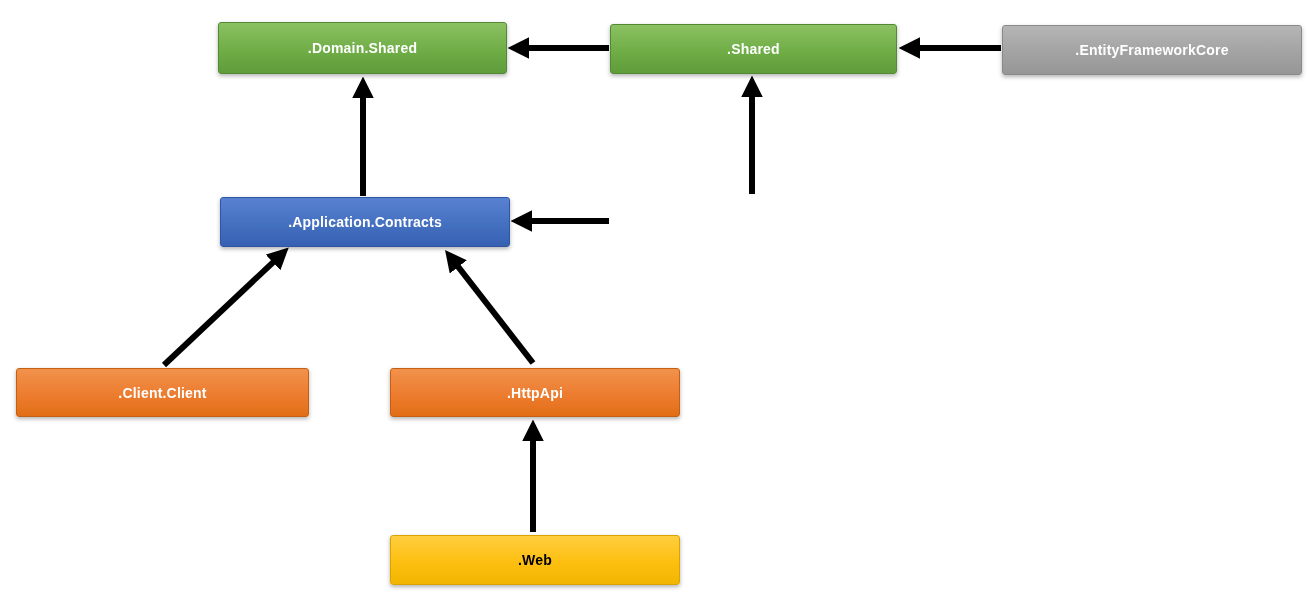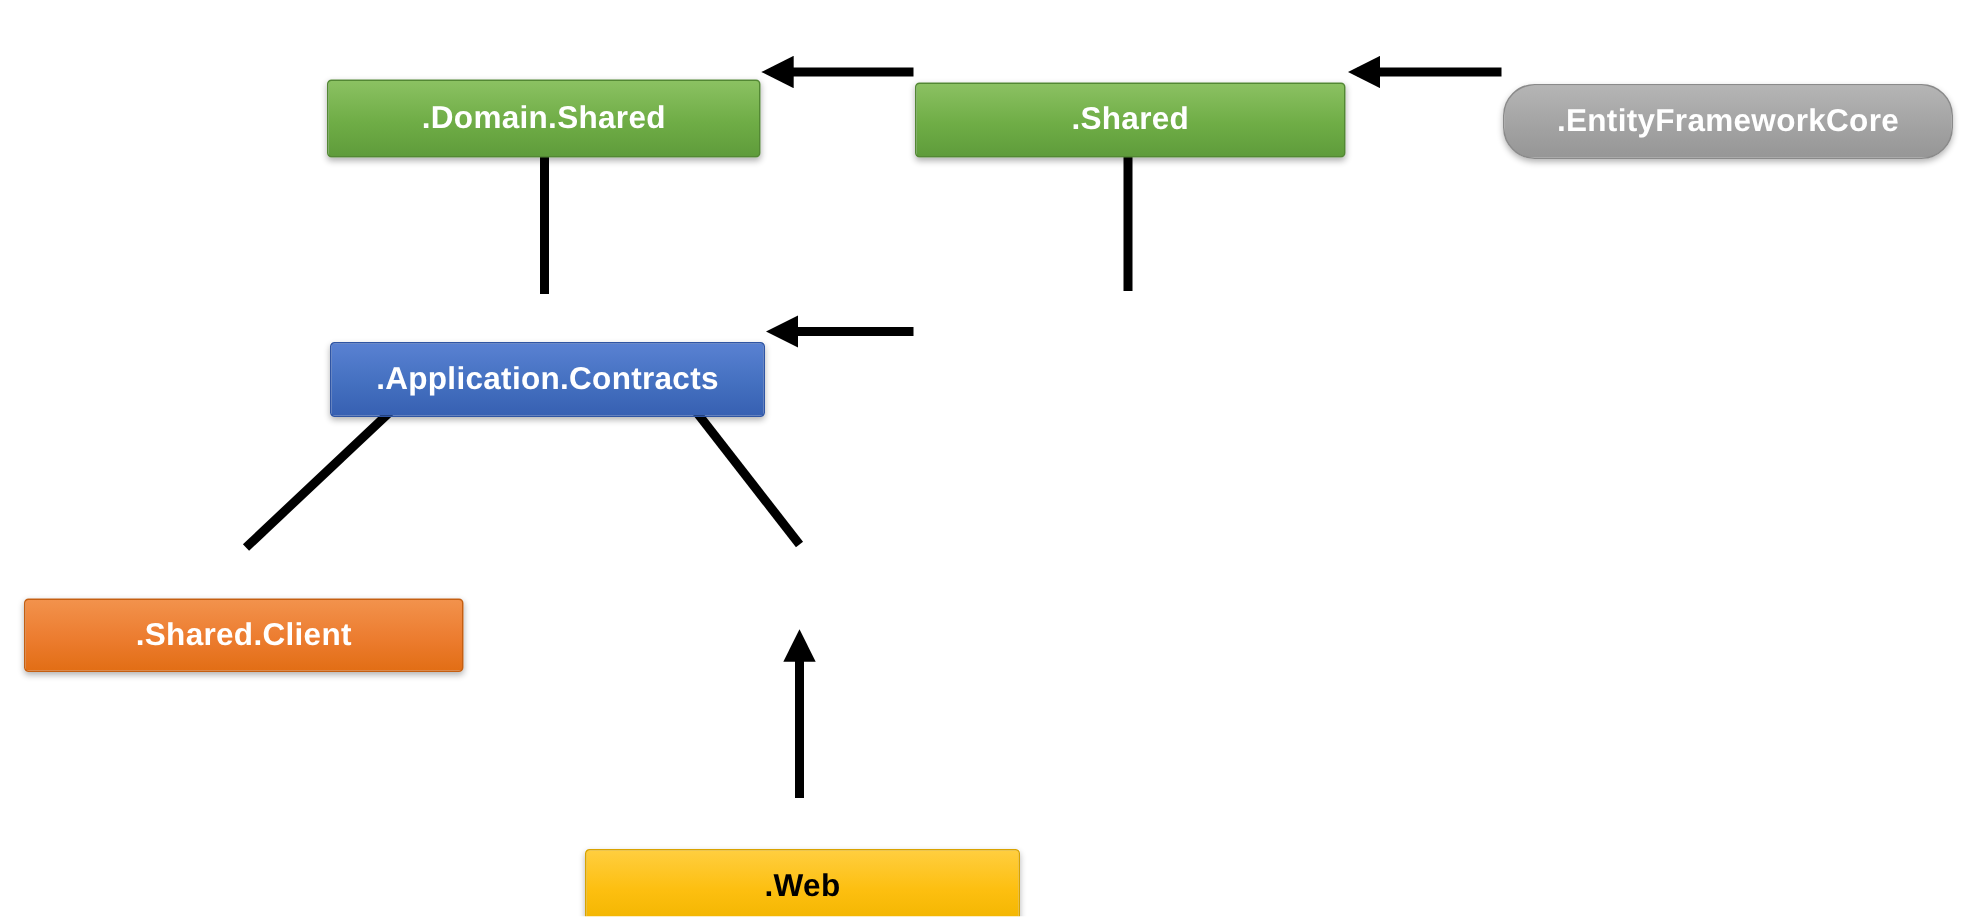--- a/index.html
+++ b/index.html
@@ -6,27 +6,26 @@
   .canvas{
     position:relative;
     width:1308px;height:611px;
     background:#ffffff;
     overflow:hidden;
     font-family:"Liberation Sans", sans-serif;
   }
   .node{
     position:absolute;
     display:flex;align-items:center;justify-content:center;
-    font-weight:700;font-size:21px;
+    font-weight:700;font-size:14px;
     color:#ffffff;
     border-radius:3px;
     box-shadow:0 2px 4px rgba(0,0,0,0.30);
     letter-spacing:0.2px;
     user-select:none;
-    margin-top:31px;
   }
   .green{
     background:linear-gradient(180deg,#8bc162 0%,#6fad46 55%,#5f9c3b 100%);
     border:1px solid #538834;
   }
   .gray{
     background:linear-gradient(180deg,#b5b5b5 0%,#a3a3a3 55%,#969696 100%);
     border:1px solid #8a8a8a;
   }
   .blue{
@@ -38,21 +37,21 @@
     border:1px solid #c55f11;
   }
   .yellow{
     background:linear-gradient(180deg,#ffce3f 0%,#fdbf10 55%,#f2b500 100%);
     border:1px solid #d9a300;
     color:#000000;
   }
   
   #n-domain-shared{left:218px;top:22px;width:287px;height:50px;}
   #n-domain{left:610px;top:24px;width:285px;height:48px;}
-  #n-efcore{left:1002px;top:25px;width:298px;height:48px;border-radius:21px;}
+  #n-efcore{left:1002px;top:25px;width:298px;height:48px;}
   #n-contracts{left:220px;top:197px;width:288px;height:48px;}
   #n-application{left:610px;top:195px;width:285px;height:48px;}
   #n-client{left:16px;top:368px;width:291px;height:47px;}
   #n-httpapi{left:390px;top:368px;width:288px;height:47px;}
   #n-web{left:390px;top:535px;width:288px;height:48px;text-align:center;}
   .arrows{position:absolute;left:0;top:0;width:1308px;height:611px;pointer-events:none;}
   .arrow{stroke:#000000;stroke-width:6;fill:none;}
 </style>
 </head>
 <body>
@@ -77,18 +76,19 @@
 
   <div class="node green" id="n-domain-shared">.Domain.Shared</div>
 
   <div class="node green" id="n-domain">.Shared</div>
 
   <div class="node gray" id="n-efcore">.EntityFrameworkCore</div>
 
   <div class="node blue" id="n-contracts">.Application.Contracts</div>
 
 
-  <div class="node orange" id="n-client">.Shared.Client</div>
+  <div class="node orange" id="n-client">.Client.Client</div>
 
+  <div class="node orange" id="n-httpapi">.HttpApi</div>
 
   <div class="node yellow" id="n-web">.Web</div>
 
 </div>
 
 </body></html>

